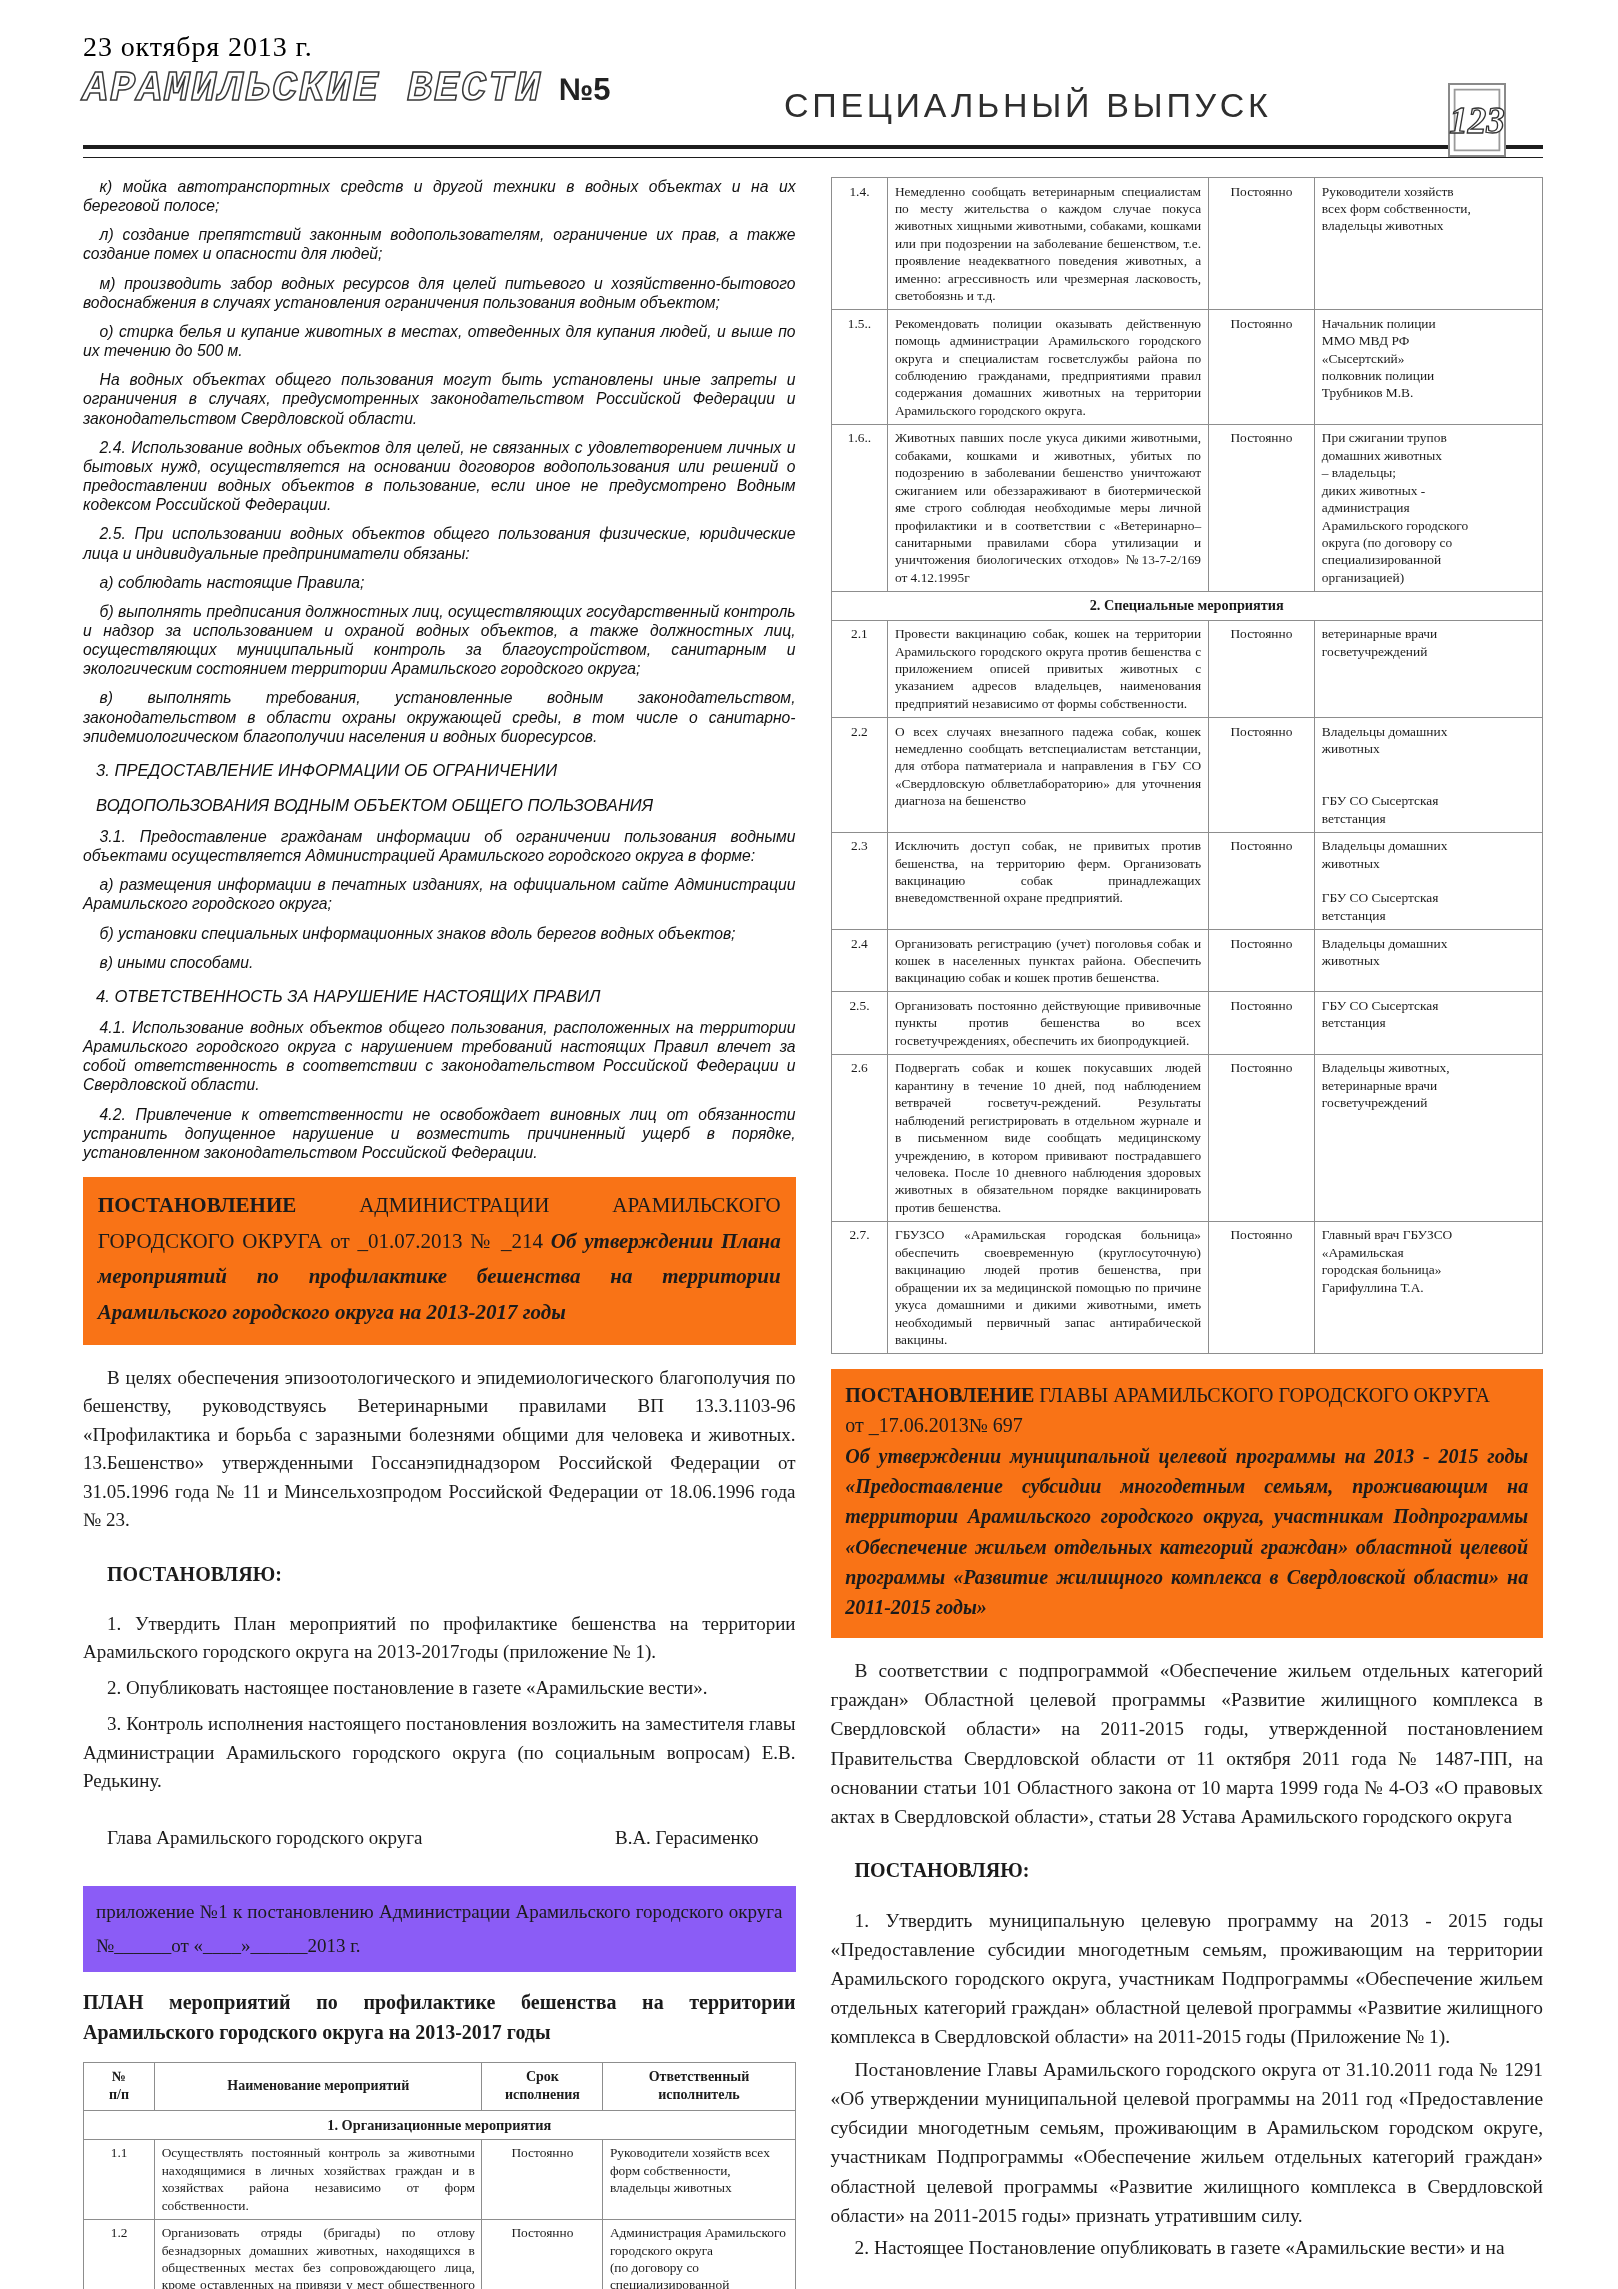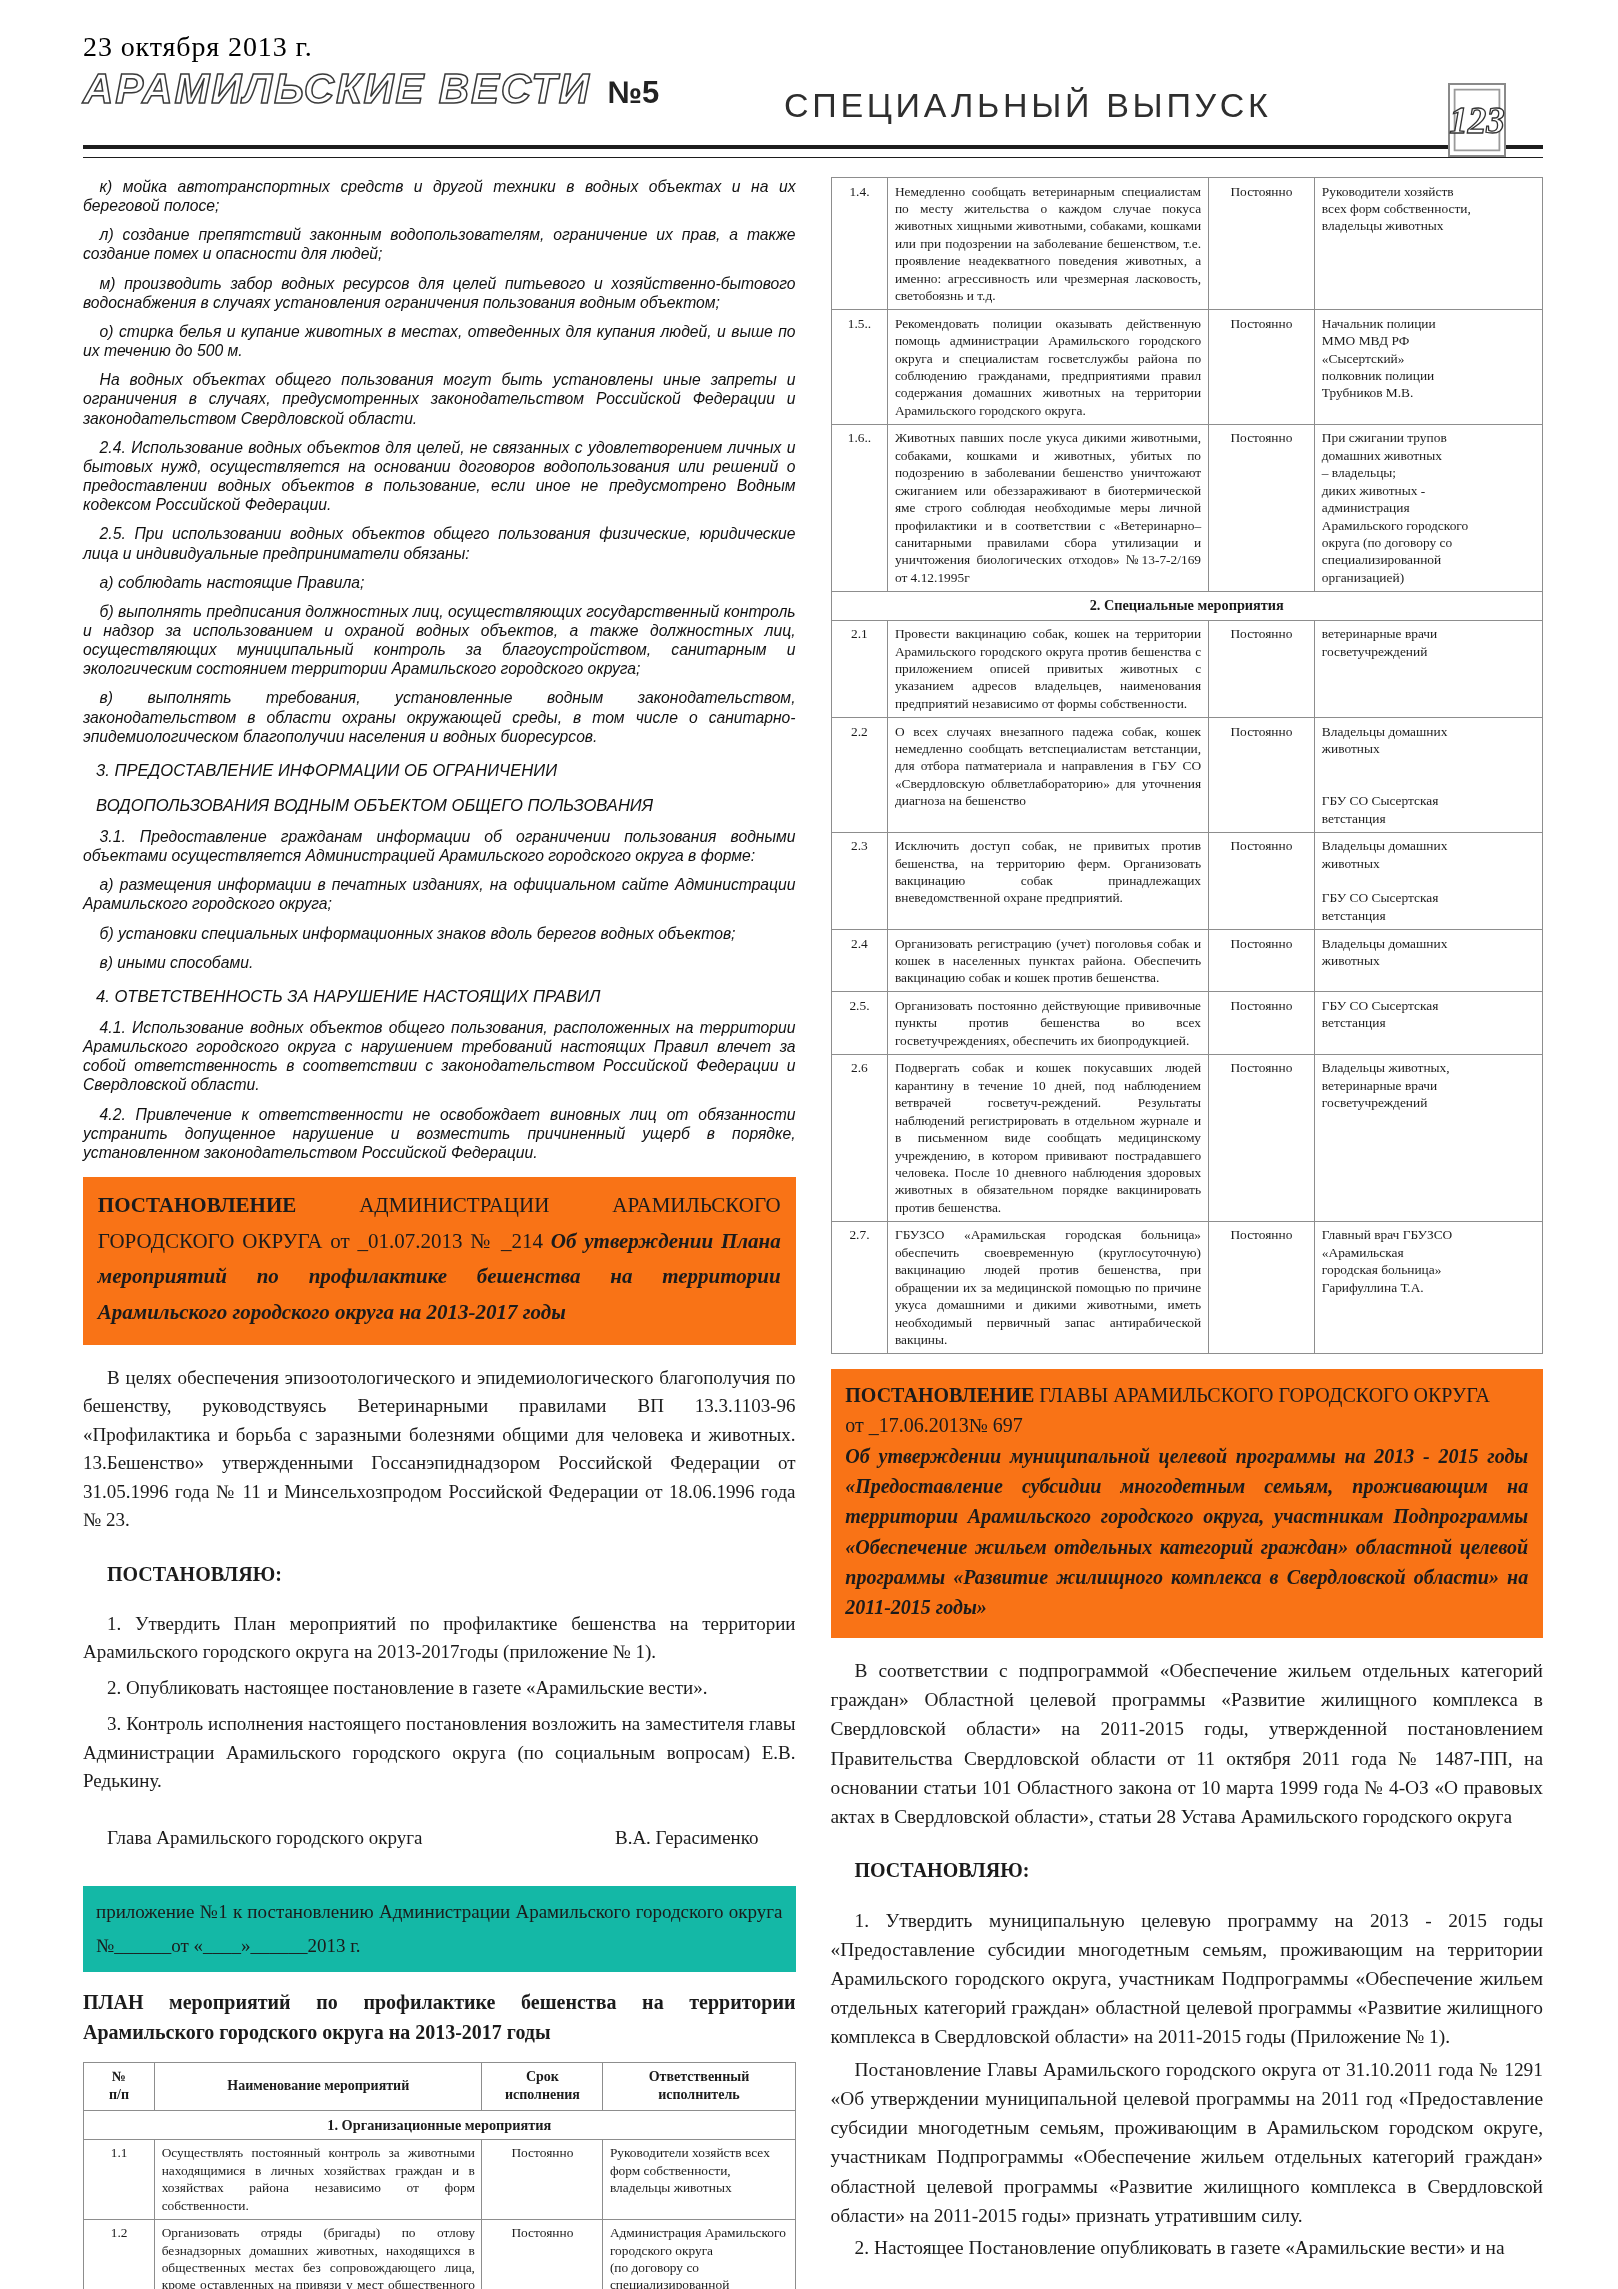--- a/index.html
+++ b/index.html
@@ -7,21 +7,21 @@
        font-family:"Liberation Serif","DejaVu Serif",serif;
        -webkit-font-smoothing:antialiased;}
   .page{position:relative;width:1619px;min-height:2290px;box-sizing:border-box;
         padding:31px 76px 37px 83px;}
 
   
   .masthead{position:relative;height:122px;}
   .mh-date{font-family:"Liberation Serif",serif;font-size:28px;color:#000000;
            letter-spacing:0.9px;}
   .mh-logo-row{margin-top:1.8px;white-space:nowrap;}
-  .mh-logo{font-family:Liberation Sans, sans-serif;
+  .mh-logo{font-family:Liberation Mono, monospace;
            font-style:italic;font-weight:bold;font-size:42px;letter-spacing:1.8px;
            color:#fff;-webkit-text-stroke:1.5px #3a3a3a;
            text-shadow:0 0 0.9px #555;}
   .mh-issue{font-family:"Liberation Sans",sans-serif;font-size:31px;font-weight:600;
             color:#222;margin-left:13px;}
   .mh-special{position:absolute;left:701px;top:55px;
               font-family:"Liberation Sans","DejaVu Sans",sans-serif;
               font-size:34px;font-weight:500;letter-spacing:3.7px;color:#2e2e2e;}
   .page-badge{position:absolute;right:37px;top:52px;width:54px;height:70px;
               background:#fff;border:2.8px solid #8a8a8a;
@@ -51,21 +51,21 @@
   .res-head.right{font-size:20px;line-height:1.52;}
   .res-head.right .dateline{display:block;}
 
   
   .p-serif{font-size:19px;line-height:1.5;text-align:justify;
            margin:0 0 7.4px 0;text-indent:24px;}
   .p-serif.right{font-size:19.4px;margin-bottom:3.7px;}
   .resolve{font-weight:bold;font-size:20px;margin:28px 0 24px 0;text-indent:24px;}
   .signature{display:flex;justify-content:space-between;font-size:19px;
              margin:31px 0 37px 0;padding:0 37px 0 24px;}
-  .appendix{background:#14b8a6;font-size:19px;line-height:1.8;
+  .appendix{background:#8b5cf6;font-size:19px;line-height:1.8;
             padding:9.2px 13px;margin:0 0 14.8px 0;text-align:justify;}
   .plan-title{font-weight:bold;font-size:20px;line-height:1.5;
               text-align:justify;margin:9.2px 0 14.8px 0;}
 
   
   table.plan{width:100%;border-collapse:collapse;table-layout:fixed;
              font-size:13.4px;line-height:1.3;}
   table.plan th,table.plan td{border:1.8px solid #8d8d8d;vertical-align:top;
              padding:4.6px 6.5px;box-sizing:border-box;}
   table.plan th{font-weight:bold;text-align:center;font-size:14px;

